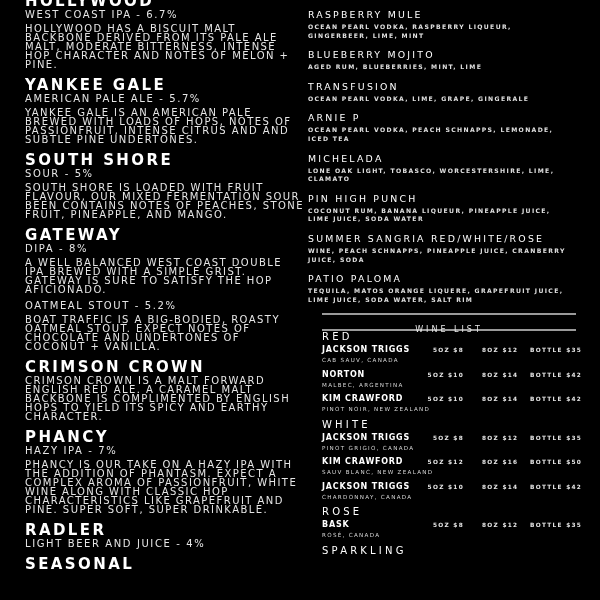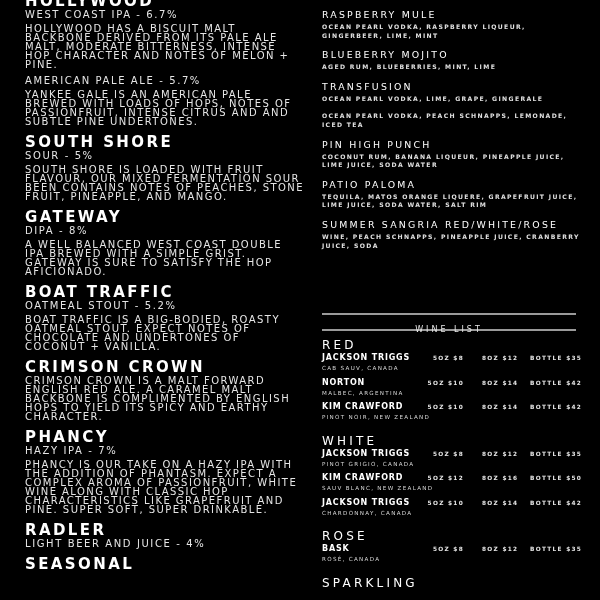--- a/index.html
+++ b/index.html
@@ -21,43 +21,43 @@
   .beer-style {
     font-size: 10px; letter-spacing: 1.6px; line-height: 9px;
     color: #e6e6e6; margin-bottom: 5px; text-transform: uppercase;
   }
   .beer-desc {
     font-size: 10px; letter-spacing: 1.45px; line-height: 9px;
     color: #e6e6e6; text-transform: uppercase;
   }
 
   .col-right {
-    position: absolute; left: 322px; top: 9px; width: 258px;
+    position: absolute; left: 308px; top: 9px; width: 258px;
   }
   .cocktail { margin-bottom: 9px; }
   .cocktail-name {
     font-size: 9.4px; letter-spacing: 2.2px; line-height: 12px;
     color: #ffffff; text-transform: uppercase; margin-bottom: 2px;
   }
   .cocktail-ing {
     font-size: 6.1px; letter-spacing: 1.35px; line-height: 8.6px;
     color: #e0e0e0; text-transform: uppercase; font-weight: bold;
   }
 
   .wine-section {
     position: absolute; left: 322px; top: 313px; width: 254px;
   }
   .rule { height: 2px; background: #9a9a9a; }
   .wine-title {
     text-align: center; font-size: 8px; letter-spacing: 3px;
     color: #e6e6e6; height: 14px; line-height: 29px;
   }
   .wine-cat {
-    font-size: 12px; letter-spacing: 3.2px; color: #ffffff;
-    text-transform: uppercase; margin-top: 8px; margin-bottom: 2px;
+    font-size: 10px; letter-spacing: 3.2px; color: #ffffff;
+    text-transform: uppercase; margin-bottom: 2px;
     line-height: 12px;
   }
   .wine-row {
     position: relative; height: 24.5px;
   }
   .wine-name {
     position: absolute; left: 0; top: 0;
     font-size: 8px; font-weight: bold; letter-spacing: 0.8px;
     color: #ffffff; text-transform: uppercase; line-height: 10px;
   }
@@ -78,35 +78,35 @@
 </head>
 <body>
 
 <div class="col-left">
   <div class="beer">
     <div class="beer-name">Hollywood</div>
     <div class="beer-style">West Coast IPA - 6.7%</div>
     <div class="beer-desc">Hollywood has a biscuit malt backbone derived from its pale ale malt, moderate bitterness, intense hop character and notes of melon + pine.</div>
   </div>
   <div class="beer">
+    <div class="beer-name">Yankee Gale</div>
     <div class="beer-style">American Pale Ale - 5.7%</div>
     <div class="beer-desc">Yankee Gale is an American pale brewed with loads of hops, notes of passionfruit, intense citrus and and subtle pine undertones.</div>
   </div>
   <div class="beer">
     <div class="beer-name">South Shore</div>
     <div class="beer-style">Sour - 5%</div>
     <div class="beer-desc">South Shore is loaded with fruit flavour, our mixed fermentation sour been contains notes of peaches, stone fruit, pineapple, and mango.</div>
   </div>
   <div class="beer">
     <div class="beer-name">Gateway</div>
     <div class="beer-style">DIPA - 8%</div>
     <div class="beer-desc">A well balanced West Coast double IPA brewed with a simple grist. Gateway is sure to satisfy the hop aficionado.</div>
   </div>
   <div class="beer">
-    <div class="beer-name">Boat Traffic</div>
     <div class="beer-style">Oatmeal Stout - 5.2%</div>
     <div class="beer-desc">Boat Traffic is a big-bodied, roasty oatmeal stout. Expect notes of chocolate and undertones of coconut + vanilla.</div>
   </div>
   <div class="beer">
     <div class="beer-name">Crimson Crown</div>
     <div class="beer-desc">Crimson Crown is a malt forward English red ale. A caramel malt backbone is complimented by English hops to yield its spicy and earthy character.</div>
   </div>
   <div class="beer">
     <div class="beer-name">Phancy</div>
     <div class="beer-style">Hazy IPA - 7%</div>
@@ -128,33 +128,38 @@
   </div>
   <div class="cocktail">
     <div class="cocktail-name">Blueberry Mojito</div>
     <div class="cocktail-ing">Aged Rum, Blueberries, Mint, Lime</div>
   </div>
   <div class="cocktail">
     <div class="cocktail-name">Transfusion</div>
     <div class="cocktail-ing">Ocean Pearl Vodka, Lime, Grape, Gingerale</div>
   </div>
   <div class="cocktail">
+    <div class="cocktail-name">Arnie P</div>
     <div class="cocktail-ing">Ocean Pearl Vodka, Peach Schnapps, Lemonade, Iced Tea</div>
+  </div>
+  <div class="cocktail">
+    <div class="cocktail-name">Michelada</div>
+    <div class="cocktail-ing">Lone Oak Light, Tobasco, Worcestershire, Lime, Clamato</div>
   </div>
   <div class="cocktail">
     <div class="cocktail-name">Pin High Punch</div>
     <div class="cocktail-ing">Coconut Rum, Banana Liqueur, Pineapple Juice, Lime Juice, Soda Water</div>
   </div>
   <div class="cocktail">
+    <div class="cocktail-name">Summer Sangria Red/White/Rose</div>
+    <div class="cocktail-ing">Wine, Peach Schnapps, Pineapple Juice, Cranberry Juice, Soda</div>
+  </div>
+  <div class="cocktail">
     <div class="cocktail-name">Patio Paloma</div>
     <div class="cocktail-ing">Tequila, Matos Orange Liquere, Grapefruit Juice, Lime Juice, Soda Water, Salt Rim</div>
-  </div>
-  <div class="cocktail">
-    <div class="cocktail-name">Summer Sangria Red/White/Rose</div>
-    <div class="cocktail-ing">Wine, Peach Schnapps, Pineapple Juice, Cranberry Juice, Soda</div>
   </div>
 </div>
 
 <div class="wine-section">
   <div class="rule"></div>
   <div class="wine-title">WINE LIST</div>
   <div class="rule"></div>
 
   <div class="wine-cat">Red</div>
   <div class="wine-row">

